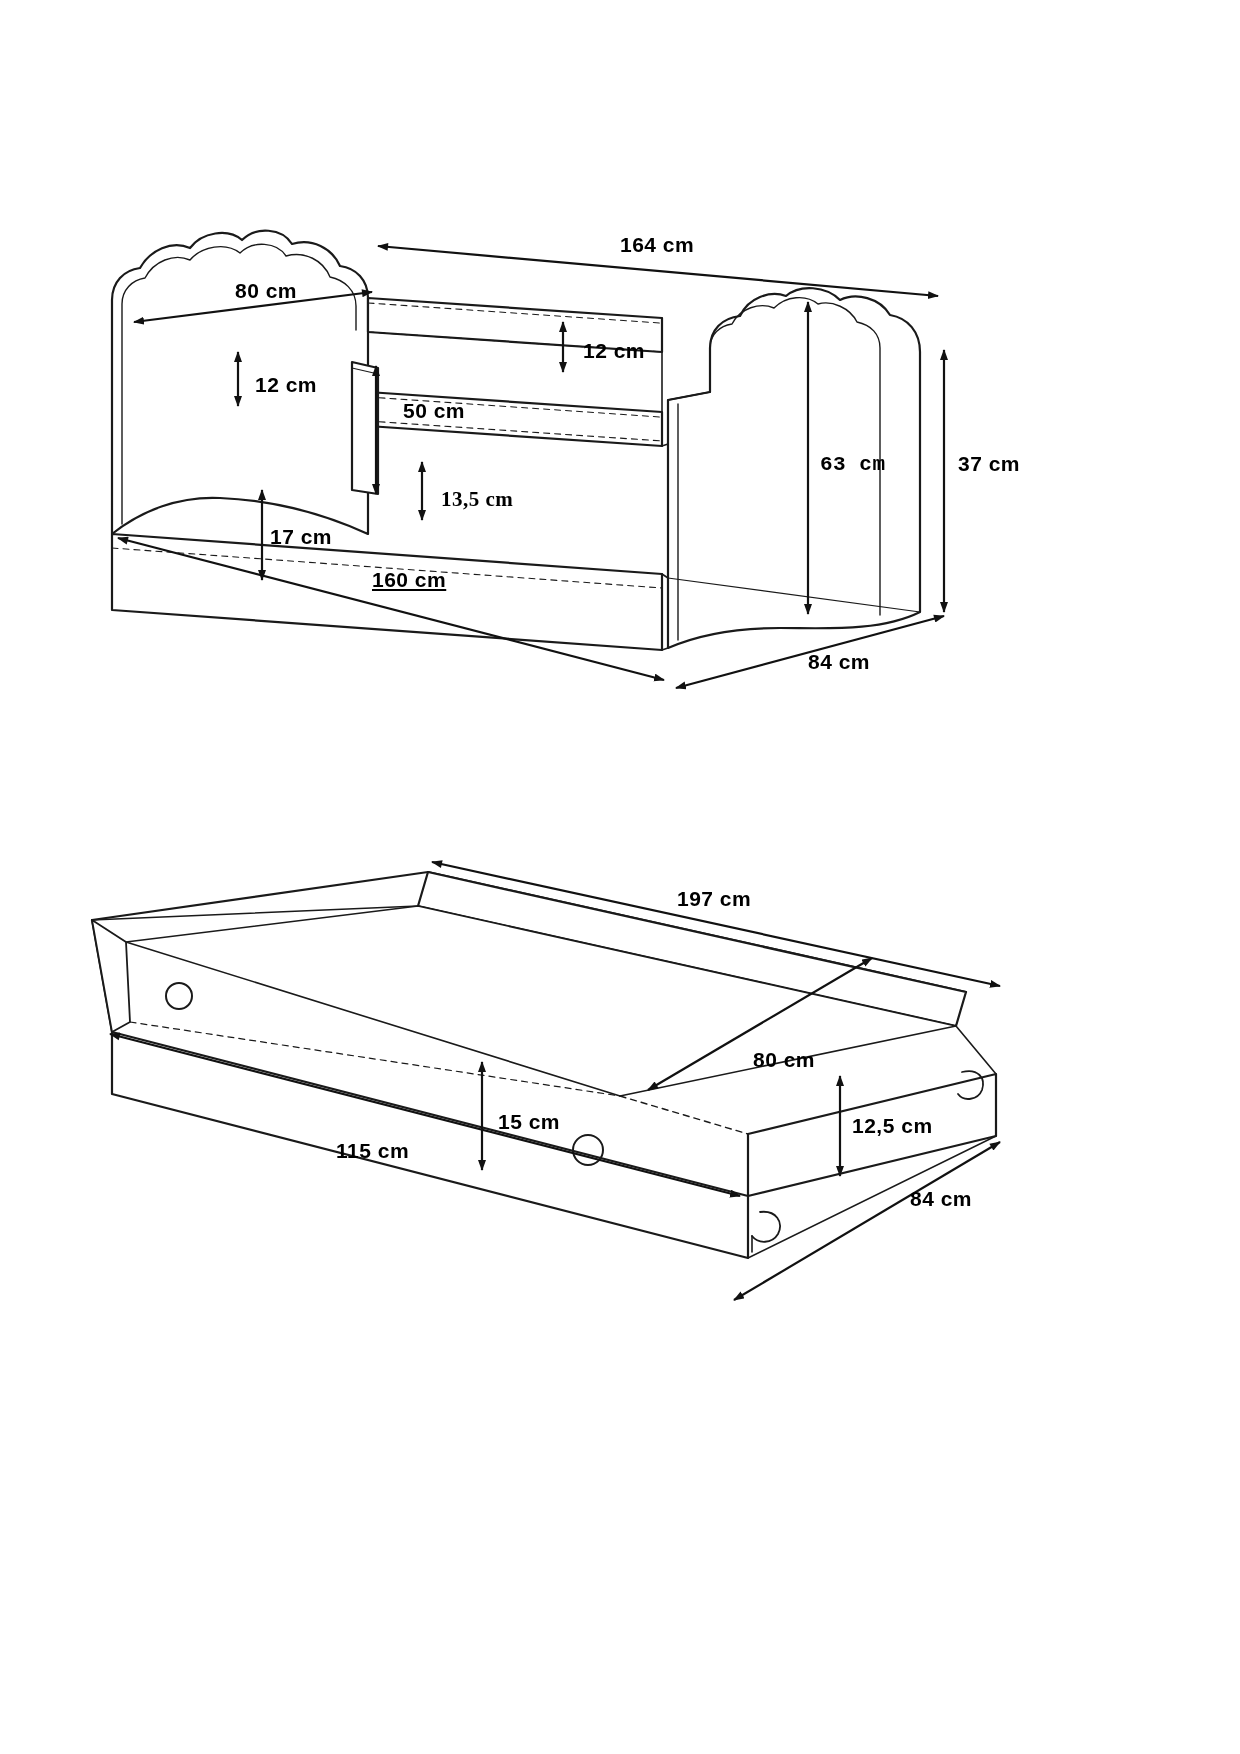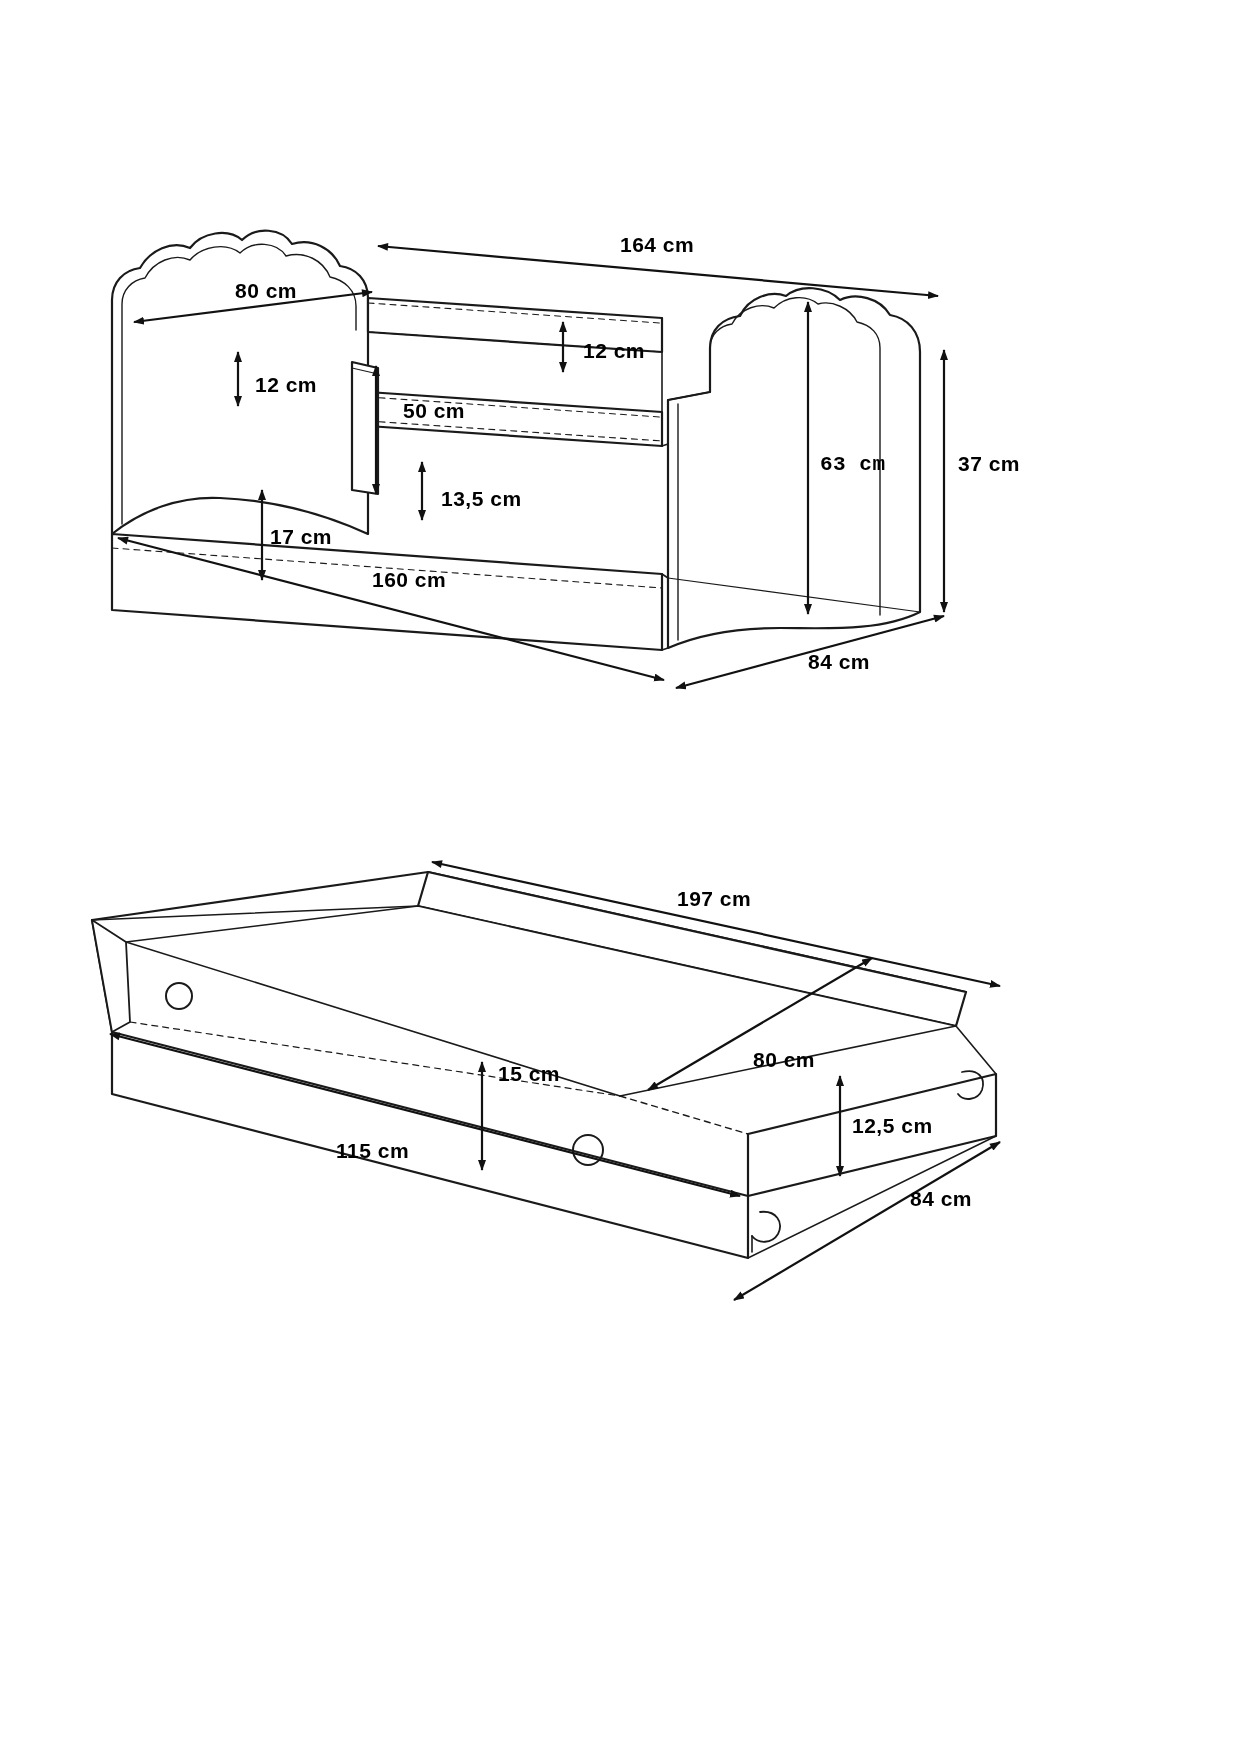--- a/index.html
+++ b/index.html
@@ -192,28 +192,28 @@
   </svg>
 
   <div class="figure-group">
     <div class="dim-label" style="left:620px; top:233px;">164 cm</div>
     <div class="dim-label" style="left:235px; top:279px;">80 cm</div>
     <div class="dim-label" style="left:583px; top:339px;">12 cm</div>
     <div class="dim-label" style="left:255px; top:373px;">12 cm</div>
     <div class="dim-label" style="left:403px; top:399px;">50 cm</div>
     <div class="dim-label" style="left:820px; top:453px;font-family:Liberation Mono, monospace;">63 cm</div>
     <div class="dim-label" style="left:958px; top:452px;">37 cm</div>
-    <div class="dim-label" style="left:441px; top:487px;">13,5 cm</div>
+    <div class="dim-label" style="left:441px; top:487px;font-family:Liberation Serif, serif;">13,5 cm</div>
     <div class="dim-label" style="left:270px; top:525px;">17 cm</div>
-    <div class="dim-label" style="left:372px; top:568px;">160 cm</div>
+    <div class="dim-label" style="left:372px; top:568px;text-decoration:underline;">160 cm</div>
     <div class="dim-label" style="left:808px; top:650px;">84 cm</div>
   </div>
 
   <div class="figure-group">
     <div class="dim-label" style="left:677px; top:887px;">197 cm</div>
     <div class="dim-label" style="left:753px; top:1048px;">80 cm</div>
-    <div class="dim-label" style="left:498px; top:1062px;">15 cm</div>
+    <div class="dim-label" style="left:498px; top:1110px;">15 cm</div>
     <div class="dim-label" style="left:852px; top:1114px;">12,5  cm</div>
     <div class="dim-label" style="left:336px; top:1139px;">115 cm</div>
     <div class="dim-label" style="left:910px; top:1187px;">84 cm</div>
   </div>
 
 </div>
 
 </body></html>

